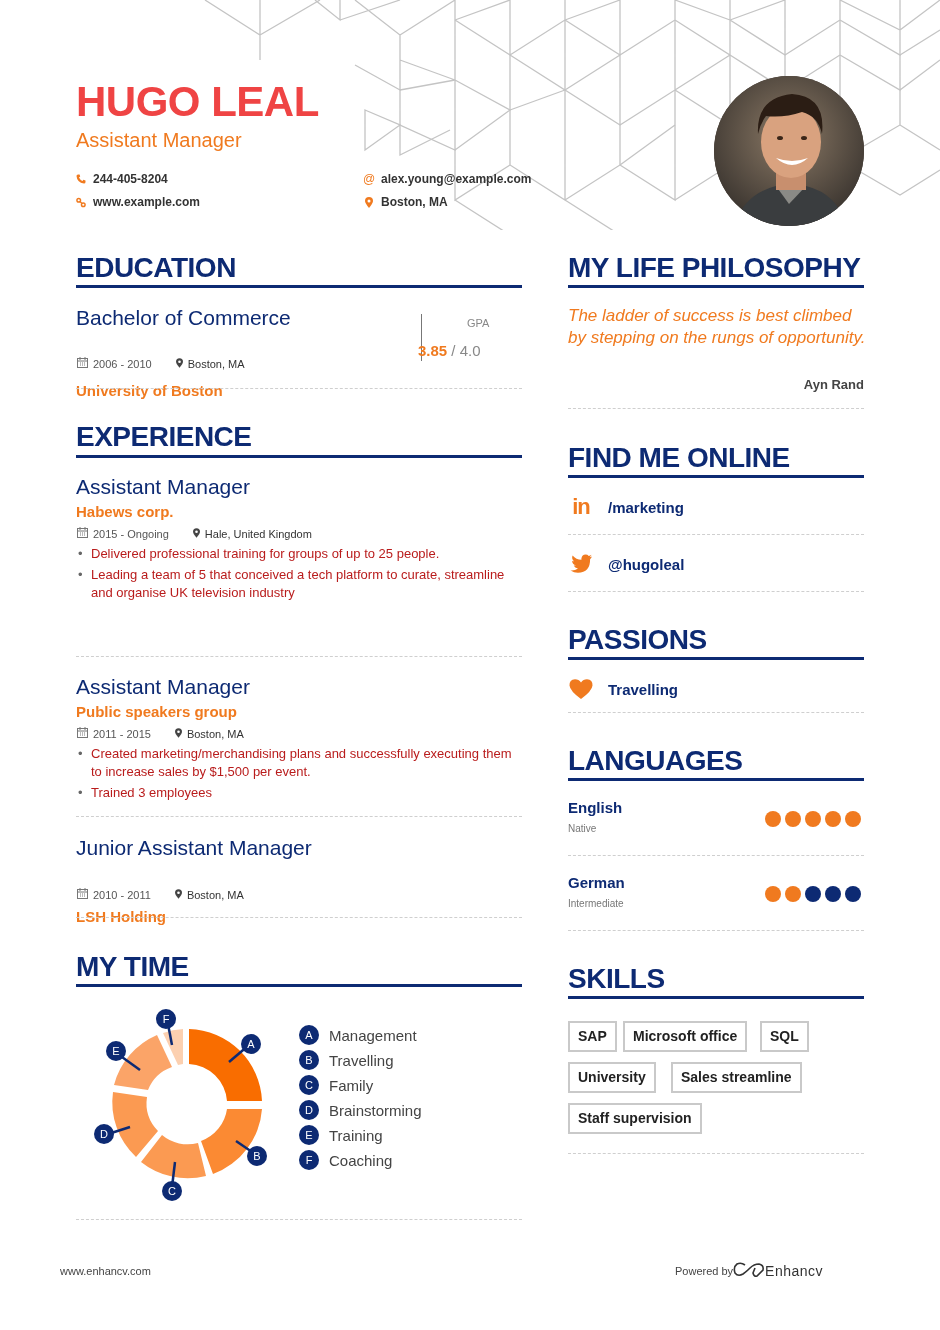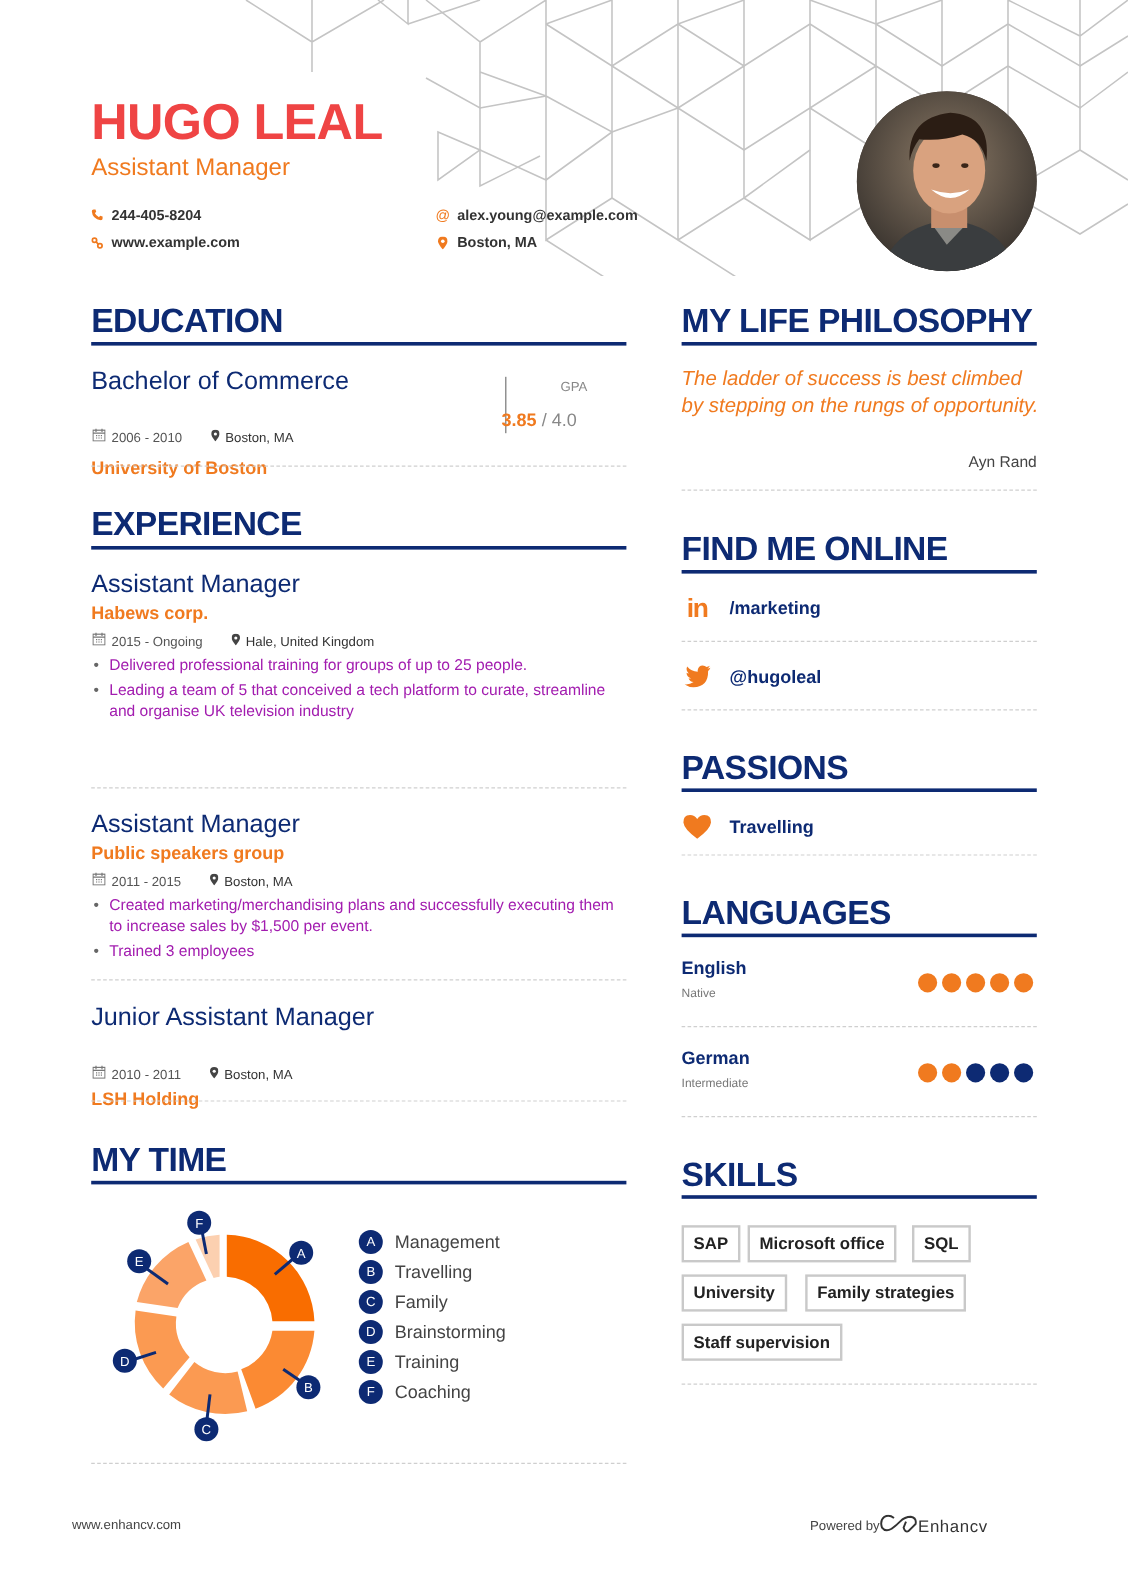--- a/index.html
+++ b/index.html
@@ -16,34 +16,34 @@
     .avatar { position: absolute; left: 714px; top: 76px; width: 150px; height: 150px; border-radius: 50%; overflow: hidden; background: radial-gradient(circle at 50% 45%, #7a6a5a 0%, #4a4038 55%, #2f2a26 100%); }
 
     .section-title { position: absolute; font-size: 28px; font-weight: 700; color: #0d2a73; letter-spacing: -0.5px; line-height: 32px; }
     .section-rule { position: absolute; height: 3px; background: #0d2a73; }
     .dash { position: absolute; height: 0; border-top: 1px dashed #cfcfcf; }
 
     .entry-title { position: absolute; font-size: 21px; color: #0d2a73; line-height: 26px; }
     .entry-org { position: absolute; font-size: 15px; font-weight: 700; color: #f07a1f; line-height: 20px; }
     .meta { position: absolute; font-size: 11px; color: #555; display: flex; align-items: center; gap: 5px; line-height: 14px; }
     .meta .loc { color: #333; }
-    .bullets { position: absolute; list-style: none; font-size: 13px; color: #a21caf; line-height: 18px; }
+    .bullets { position: absolute; list-style: none; font-size: 13px; color: #b91c1c; line-height: 18px; }
     .bullets li { position: relative; padding-left: 15px; margin-bottom: 3px; }
     .bullets li::before { content: "•"; position: absolute; left: 2px; top: 0; color: #666; }
 
     .gpa-divider { position: absolute; left: 421px; top: 314px; width: 1px; height: 47px; background: #777; }
     .gpa-label { position: absolute; left: 467px; top: 317px; font-size: 11px; color: #888; }
     .gpa-value { position: absolute; left: 418px; top: 342px; font-size: 15px; color: #888; }
     .gpa-value .score { color: #f07a1f; font-weight: 700; }
 
     .legend-item { position: absolute; left: 299px; display: flex; align-items: center; gap: 10px; font-size: 15px; color: #444; height: 20px; }
     .badge { width: 20px; height: 20px; border-radius: 50%; background: #0d2a73; color: #fff; font-size: 11px; display: inline-flex; align-items: center; justify-content: center; }
 
     .quote { position: absolute; left: 568px; top: 305px; width: 300px; font-size: 17px; font-style: italic; color: #f07a1f; line-height: 22px; }
-    .quote-author { position: absolute; right: 76px; top: 377px; font-size: 13px; color: #444; }
+    .quote-author { position: absolute; right: 76px; top: 377px; font-size: 13px; color: #444; font-weight: bold; }
 
     .online-item { position: absolute; left: 568px; display: flex; align-items: center; gap: 14px; font-size: 15px; font-weight: 700; color: #0d2a73; height: 24px; }
     .online-item .ic { width: 26px; display: inline-flex; align-items: center; justify-content: center; }
 
     .lang-name { position: absolute; left: 568px; font-size: 15px; font-weight: 700; color: #0d2a73; }
     .lang-level { position: absolute; left: 568px; font-size: 10px; color: #777; }
     .dots { position: absolute; left: 765px; display: flex; gap: 4px; }
     .dot { width: 16px; height: 16px; border-radius: 50%; }
 
     .skill { position: absolute; border: 2px solid #c9c9c9; font-size: 14px; font-weight: 700; color: #222; padding: 0 8px; height: 31px; line-height: 27px; white-space: nowrap; }
@@ -355,21 +355,21 @@
 </div>
 <div class="dash" style="left:568px; top:930px; width:296px;"></div>
 
 <div class="section-title" style="left:568px; top:963px;text-align:right;">SKILLS</div>
 <div class="section-rule" style="left:568px; top:996px; width:296px;"></div>
 
 <div class="skill" style="left:568px; top:1021px;">SAP</div>
 <div class="skill" style="left:623px; top:1021px;">Microsoft office</div>
 <div class="skill" style="left:760px; top:1021px;">SQL</div>
 <div class="skill" style="left:568px; top:1062px;">University</div>
-<div class="skill" style="left:671px; top:1062px;">Family strategies</div>
+<div class="skill" style="left:671px; top:1062px;">Sales streamline</div>
 <div class="skill" style="left:568px; top:1103px;">Staff supervision</div>
 <div class="dash" style="left:568px; top:1153px; width:296px;"></div>
 
 <div class="footer-left">www.enhancv.com</div>
 <div class="footer-right">
   <span>Powered by</span>
   <span>
     <svg width="32" height="16" viewBox="0 0 32 16" fill="none" stroke="#333" stroke-width="1.6">
         <path d="M12 3 Q8 0 4 2 Q0 5 2 11 Q5 15 10 12 Q14 9 17 6 Q21 2 26 2 Q31 3 30 8 L24 14 Q21 15 20 11 L22 6"></path>
       </svg>

